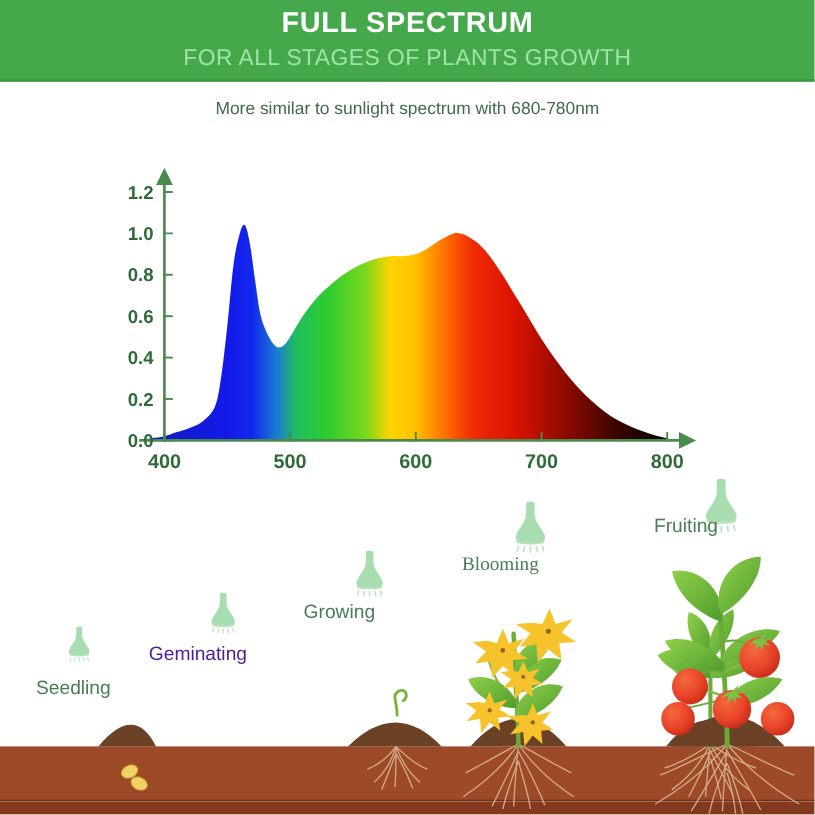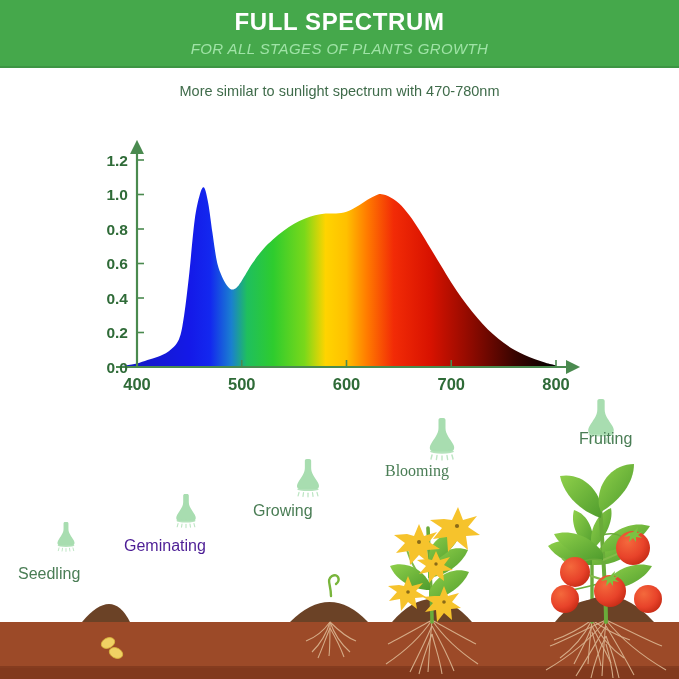--- a/index.html
+++ b/index.html
@@ -18,21 +18,21 @@
     background:#45a84b;
     border-bottom:2px solid #3d9543;
     box-sizing:border-box;
     display:flex;flex-direction:column;align-items:center;justify-content:center;
   }
   .header-title{
     color:#ffffff;font-weight:bold;font-size:24px;letter-spacing:0.6px;
     line-height:1;margin:0 0 7px 0;
   }
   .header-sub{
-    color:#9fe3a6;font-size:15px;letter-spacing:0.4px;line-height:1;margin:0;font-style:italic;
+    color:#9fe3a6;font-size:19px;letter-spacing:0.4px;line-height:1;margin:0;
   }
 
   
   .desc{
     position:absolute;left:0;top:80px;width:679px;
     text-align:center;color:#3f6b4a;font-size:14.5px;line-height:23px;
   }
   .desc div{white-space:nowrap;}
 
   
@@ -52,21 +52,21 @@
 <body>
 
 <div id="root">
 
   <div class="header">
     <div class="header-title">FULL SPECTRUM</div>
     <div class="header-sub">FOR ALL STAGES OF PLANTS GROWTH</div>
   </div>
 
   <div class="desc">
-    <div>More similar to sunlight spectrum with 470-780nm</div>
+    <div>More similar to sunlight spectrum with 680-780nm</div>
   </div>
 
   <div class="chart-wrap">
     <svg class="chart-svg" id="chart" width="679" height="260" viewBox="0 0 679 260">
       <defs>
         <linearGradient id="specgrad" x1="116.05" y1="0" x2="566.475" y2="0" gradientUnits="userSpaceOnUse">
 
         <stop offset="0.04651162790697675" stop-color="#1419c8"></stop>
             <stop offset="0.16279069767441862" stop-color="#1419e8"></stop>
             <stop offset="0.20930232558139533" stop-color="#1328ef"></stop>
@@ -323,20 +323,20 @@
               <line x1="15" y1="37.5" x2="14.4" y2="41.5"></line>
               <line x1="20" y1="38" x2="20" y2="42"></line>
               <line x1="25" y1="37.5" x2="25.6" y2="41.5"></line>
               <line x1="30" y1="37" x2="31" y2="41"></line>
             </g>
           </svg></div>
       </div>
   </div>
 
   <div id="label-layer">
-      <div class="stage-label" style="left: 18px; top: 565px; color: rgb(74, 125, 85);">Seedling</div>
+      <div class="stage-label" style="left: 30px; top: 565px; color: rgb(74, 125, 85);">Seedling</div>
       <div class="stage-label" style="left: 124px; top: 537px; color: #4c1d95;">Geminating</div>
       <div class="stage-label" style="left: 253px; top: 502px; color: rgb(74, 125, 85); text-align: right;">Growing</div>
       <div class="stage-label" style="left: 385px; top: 462px; color: rgb(74, 125, 85); font-family: Liberation Serif, serif;">Blooming</div>
-      <div class="stage-label" style="left: 579px; top: 430px; color: rgb(74, 125, 85);">Fruiting</div>
+      <div class="stage-label" style="left: 545px; top: 430px; color: rgb(74, 125, 85);">Fruiting</div>
     </div>
 
 </div>
 
 </body></html>

